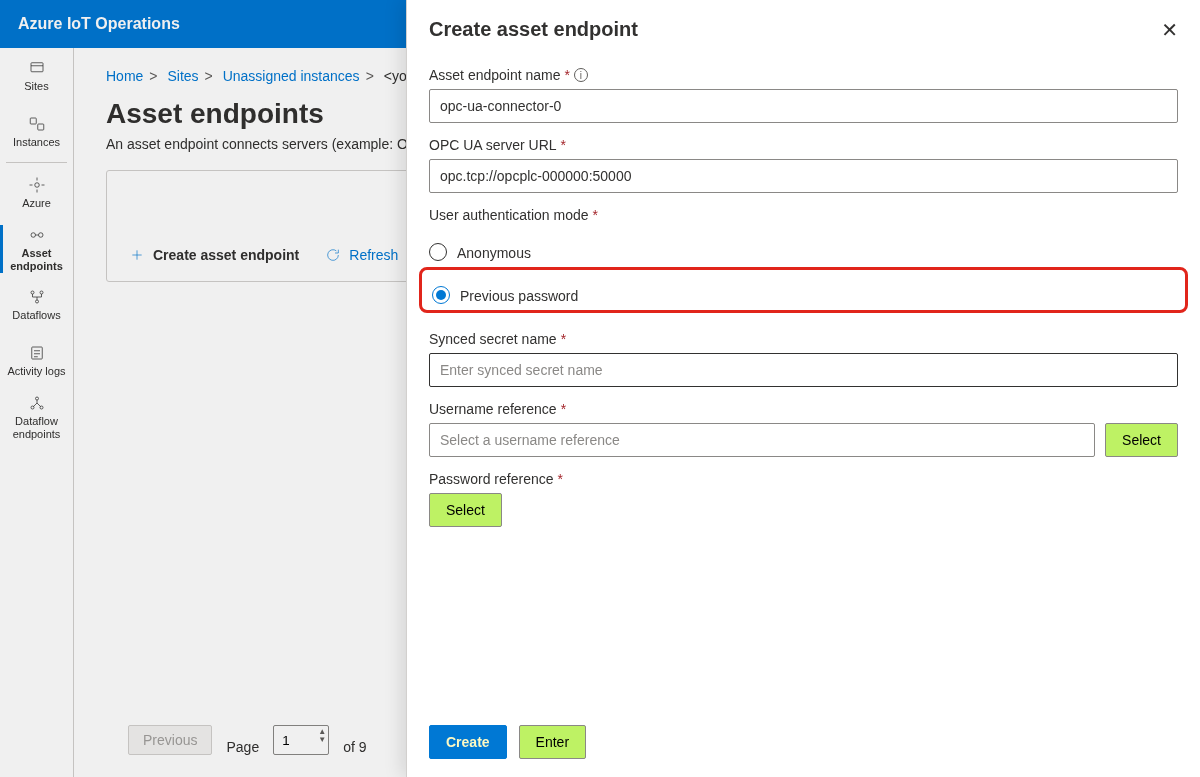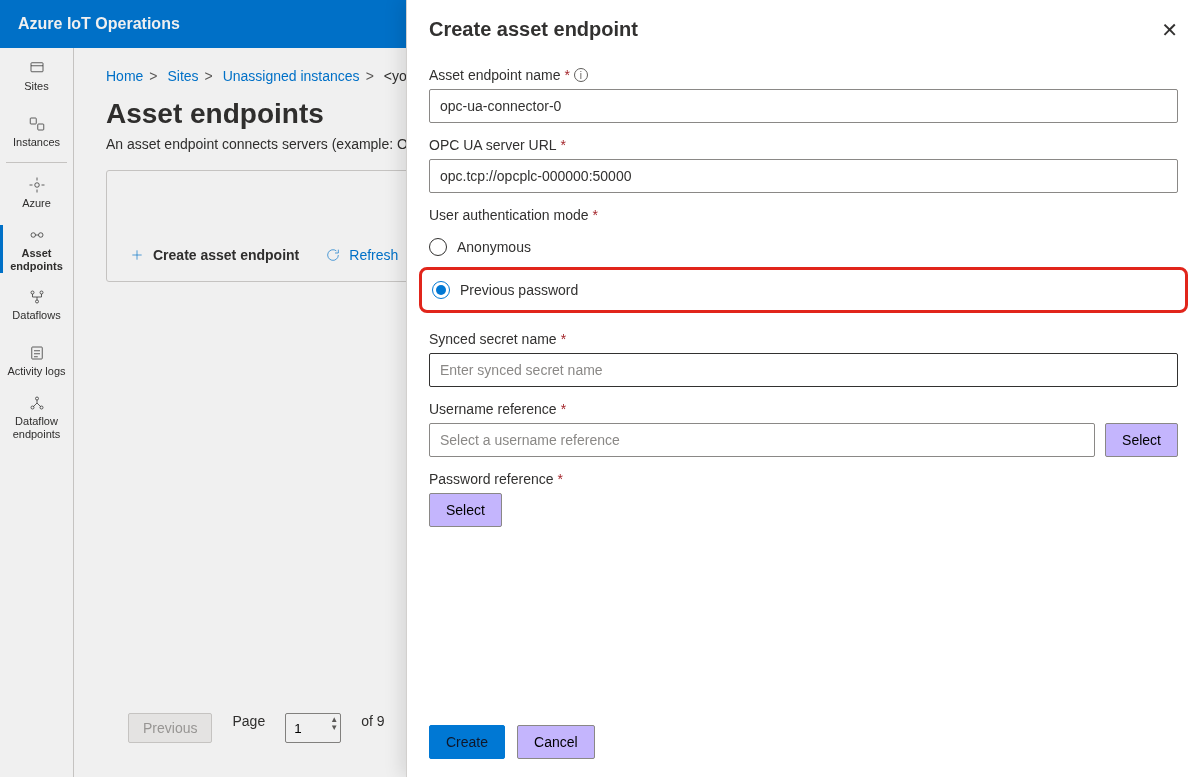--- a/index.html
+++ b/index.html
@@ -40,21 +40,21 @@
   .card{border:1px solid var(--border-light);border-radius:3px;padding:18px 22px}
   .notice{text-align:center;font-size:14px;padding:10px 0 26px}
   .toolbar{display:flex;align-items:center;gap:26px;margin-top:6px}
   .tool-btn{display:inline-flex;align-items:center;gap:8px;font-size:14px;color:var(--link);cursor:pointer}
   .tool-btn.primary{font-weight:600;color:var(--text)}
   .tool-btn svg{width:16px;height:16px;stroke:var(--link);fill:none}
   .tool-btn.primary svg{stroke:var(--az-blue)}
 
   
   .pager{position:absolute;left:calc(var(--sidebar-w) + 32px + 22px);  
-         bottom:34px;display:flex;align-items:flex-start;gap:20px;font-size:14px}
+         bottom:22px;display:flex;align-items:flex-end;gap:14px;font-size:14px}
   .btn-disabled{background:#f3f2f1;color:#a19f9d;border:1px solid var(--border-light);border-radius:2px;padding:6px 14px}
   .pager input{width:56px;height:30px;border:1px solid var(--border);border-radius:2px;padding:2px 18px 2px 8px}
   .spin{position:relative;display:inline-block}
   .spin .arrows{position:absolute;right:3px;top:3px;display:flex;flex-direction:column;gap:0;font-size:8px;color:#605e5c;line-height:1}
 
   
   .scrim{position:absolute;inset:0;background:rgba(0,0,0,.06)}
 
   
   .panel{position:absolute;top:0;bottom:0;left:var(--panel-left);right:0;background:#fff;display:flex;flex-direction:column;border-left:1px solid var(--border-light);box-shadow:-4px 0 18px rgba(0,0,0,.12)}
@@ -62,31 +62,31 @@
   .panel-head h2{font-size:20px;font-weight:600;margin:0}
   .close-x{cursor:pointer;font-size:20px;color:#323130;line-height:1}
   .panel-body{flex:1;overflow:auto;padding:10px 22px 0}
   .field{margin:10px 0 14px}
   .flabel{font-size:14px;margin-bottom:6px;display:flex;align-items:center;gap:4px}
   .req{color:var(--req)}
   .info-ic{width:14px;height:14px;border:1px solid #605e5c;border-radius:50%;display:inline-flex;align-items:center;justify-content:center;font-size:10px;color:#605e5c}
   .tinput{width:100%;height:34px;border:1px solid var(--border);border-radius:2px;padding:0 10px;font-size:14px;color:#323130}
   .tinput::placeholder{color:#8a8886}
   .tinput.dark{border-color:#323130}
-  .radio-row{display:flex;align-items:center;gap:10px;height:28px;font-size:14px}
+  .radio-row{display:flex;align-items:flex-end;gap:10px;height:28px;font-size:14px}
   .radio{appearance:none;width:18px;height:18px;border:1px solid #323130;border-radius:50%;position:relative;margin:0}
   .radio:checked{border-color:var(--az-blue)}
   .radio:checked::after{content:"";position:absolute;inset:3px;border-radius:50%;background:var(--az-blue)}
   .radio-group{display:flex;flex-direction:column;gap:4px;padding:4px 0}
   .highlight-box{border:3px solid #e1251b;border-radius:8px;padding:6px 10px;margin:2px -10px 0}
   .select-row{display:flex;gap:10px}
   .select-row .tinput{flex:1}
   .btn{height:34px;padding:0 16px;border-radius:2px;font-size:14px;cursor:pointer;display:inline-flex;align-items:center;justify-content:center}
-  .btn-outline{background:#c4b5fd;border:1px solid var(--border)}
-  .btn-primary{background:var(--az-blue);border:1px solid var(--az-blue);color:#0f172a;font-weight:400}
+  .btn-outline{background:#bef264;border:1px solid var(--border)}
+  .btn-primary{background:var(--az-blue);border:1px solid var(--az-blue);color:#fef9c3;font-weight:700}
   .panel-foot{padding:14px 22px 18px;display:flex;gap:12px}
 </style>
 </head>
 <body>
 
 <div class="topbar">
   <span>Azure IoT Operations</span>
 </div>
 
 <nav class="rail">
@@ -259,15 +259,15 @@
       </div>
       <div class="select-row">
         <button class="btn btn-outline">Select</button>
       </div>
     </div>
 
   </div>
 
   <div class="panel-foot">
     <button class="btn btn-primary">Create</button>
-    <button class="btn btn-outline">Cancel</button>
+    <button class="btn btn-outline">Enter</button>
   </div>
 </aside>
 
 </body></html>

